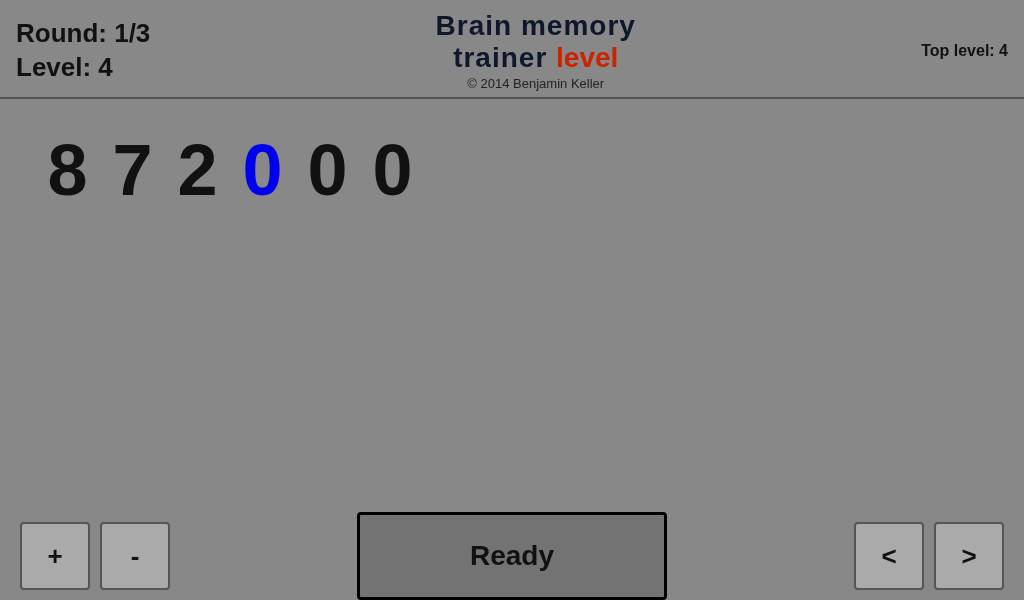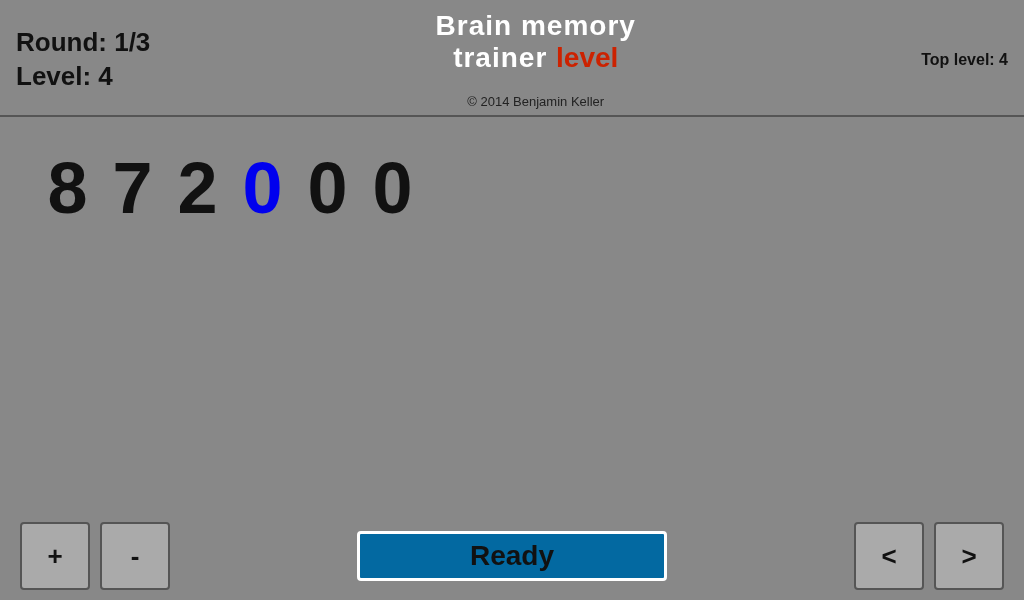--- a/index.html
+++ b/index.html
@@ -39,34 +39,34 @@
     }
 
     .header-center {
       text-align: center;
       flex: 1;
     }
 
     .header-title-line1 {
       font-size: 28px;
       font-weight: bold;
-      color: #ffffff;
+      color: #0f172a;
       letter-spacing: 1px;
     }
 
     .header-title-free {
       color: #cc2200;
       font-weight: bold;
       font-size: 28px;
     }
 
     .header-copyright {
       font-size: 13px;
       color: #222222;
-      margin-top: 20px;
+      margin-top: 2px;
     }
 
     .header-right {
       font-size: 16px;
       font-weight: bold;
       color: #111111;
     }
 
     .main-area {
       padding: 20px 30px;
@@ -131,24 +131,24 @@
       justify-content: center;
     }
 
     .btn-small {
       width: 70px;
       height: 68px;
     }
 
     .btn-large {
       width: 310px;
-      height: 50px;
+      height: 88px;
       font-size: 28px;
-      background-color: #0369a1;
-      border: 3px solid #ffffff;
+      background-color: #737373;
+      border: 3px solid #000000;
     }
   </style>
 </head>
 <body>
 
 <div class="header">
   <div class="header-left">
     <span class="header-left-text">Round: 1/3</span>
     <span class="header-left-text">Level: 4</span>
   </div>

